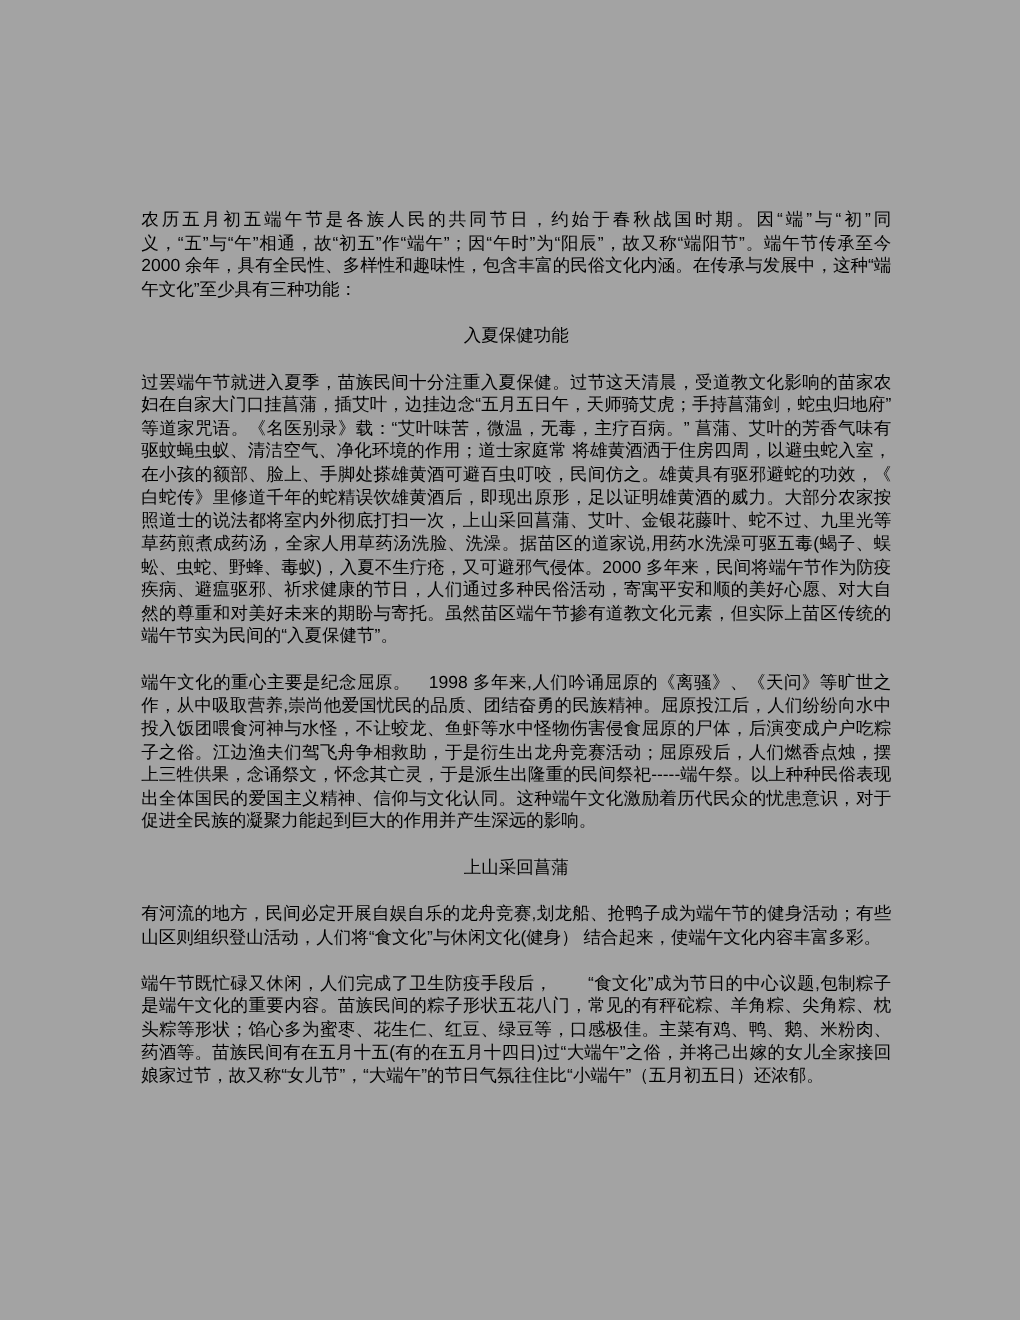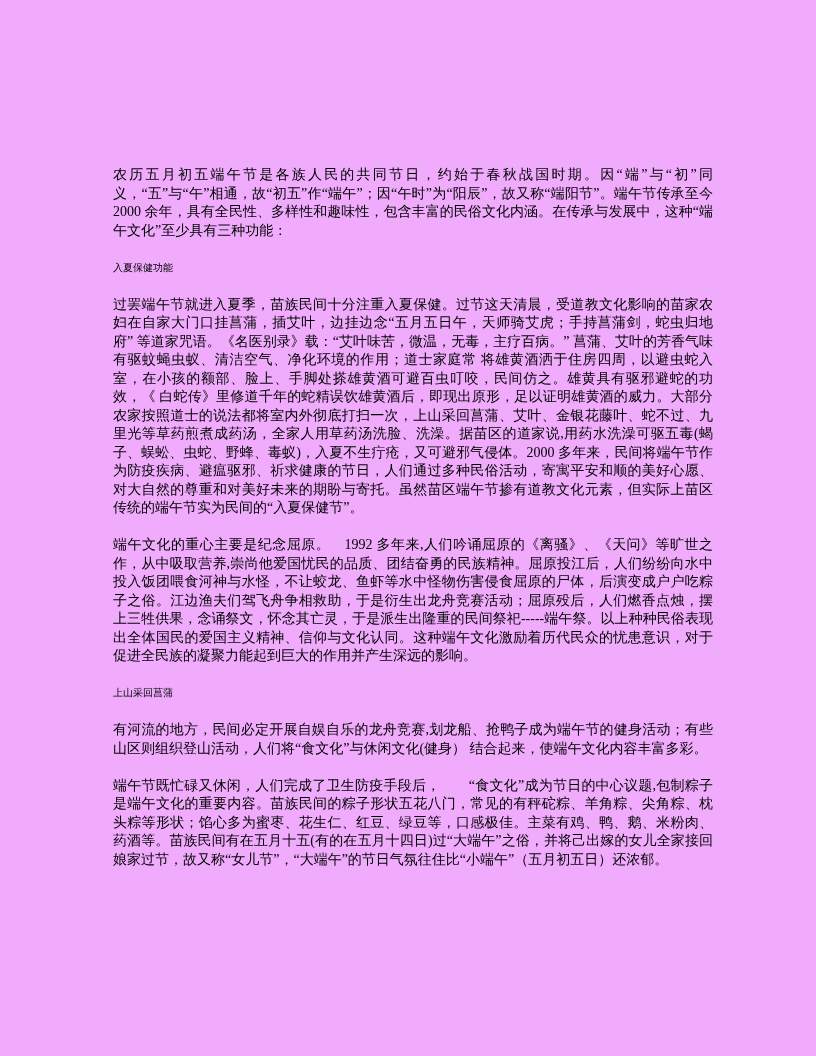--- a/index.html
+++ b/index.html
@@ -4,61 +4,61 @@
 <style>
   html, body {
     margin: 0;
     padding: 0;
     background: #ffffff;
   }
   .page {
     position: relative;
     width: 816px;
     height: 1056px;
-    background: #f0abfc;
+    background: #a3a3a3;
     overflow: hidden;
-    font-family: Liberation Serif, serif;
+    font-family: Liberation Sans, sans-serif;
   }
   .content {
     position: absolute;
     left: 113px;
     top: 166px;
     width: 600px;
     color: #000000;
     font-size: 14px;
     line-height: 18.5px;
     text-align: justify;
   }
   .content p {
     margin: 0 0 18.5px 0;
     padding: 0;
     text-align: justify;
   }
   .content h2.heading {
     margin: 0 0 18.5px 0;
     padding: 0;
-    font-size: 10px;
+    font-size: 14px;
     font-weight: normal;
-    text-align: left;
+    text-align: center;
   }
 </style>
 </head>
 <body>
 
 <div class="page">
   <div class="content">
 
     <p>农历五月初五端午节是各族人民的共同节日，约始于春秋战国时期。因“端”与“初”同义，“五”与“午”相通，故“初五”作“端午”；因“午时”为“阳辰”，故又称“端阳节”。端午节传承至今 2000 余年，具有全民性、多样性和趣味性，包含丰富的民俗文化内涵。在传承与发展中，这种“端午文化”至少具有三种功能：</p>
 
     <h2 class="heading">入夏保健功能</h2>
 
     <p>过罢端午节就进入夏季，苗族民间十分注重入夏保健。过节这天清晨，受道教文化影响的苗家农妇在自家大门口挂菖蒲，插艾叶，边挂边念“五月五日午，天师骑艾虎；手持菖蒲剑，蛇虫归地府” 等道家咒语。《名医别录》载：“艾叶味苦，微温，无毒，主疗百病。” 菖蒲、艾叶的芳香气味有驱蚊蝇虫蚁、清洁空气、净化环境的作用；道士家庭常 将雄黄酒洒于住房四周，以避虫蛇入室，在小孩的额部、脸上、手脚处搽雄黄酒可避百虫叮咬，民间仿之。雄黄具有驱邪避蛇的功效，《 白蛇传》里修道千年的蛇精误饮雄黄酒后，即现出原形，足以证明雄黄酒的威力。大部分农家按照道士的说法都将室内外彻底打扫一次，上山采回菖蒲、艾叶、金银花藤叶、蛇不过、九里光等草药煎煮成药汤，全家人用草药汤洗脸、洗澡。据苗区的道家说,用药水洗澡可驱五毒(蝎子、蜈蚣、虫蛇、野蜂、毒蚁)，入夏不生疔疮，又可避邪气侵体。2000 多年来，民间将端午节作为防疫疾病、避瘟驱邪、祈求健康的节日，人们通过多种民俗活动，寄寓平安和顺的美好心愿、对大自然的尊重和对美好未来的期盼与寄托。虽然苗区端午节掺有道教文化元素，但实际上苗区传统的端午节实为民间的“入夏保健节”。</p>
 
 
-    <p>端午文化的重心主要是纪念屈原。　1992 多年来,人们吟诵屈原的《离骚》、《天问》等旷世之作，从中吸取营养,崇尚他爱国忧民的品质、团结奋勇的民族精神。屈原投江后，人们纷纷向水中投入饭团喂食河神与水怪，不让蛟龙、鱼虾等水中怪物伤害侵食屈原的尸体，后演变成户户吃粽子之俗。江边渔夫们驾飞舟争相救助，于是衍生出龙舟竞赛活动；屈原殁后，人们燃香点烛，摆上三牲供果，念诵祭文，怀念其亡灵，于是派生出隆重的民间祭祀-----端午祭。以上种种民俗表现出全体国民的爱国主义精神、信仰与文化认同。这种端午文化激励着历代民众的忧患意识，对于促进全民族的凝聚力能起到巨大的作用并产生深远的影响。</p>
+    <p>端午文化的重心主要是纪念屈原。　1998 多年来,人们吟诵屈原的《离骚》、《天问》等旷世之作，从中吸取营养,崇尚他爱国忧民的品质、团结奋勇的民族精神。屈原投江后，人们纷纷向水中投入饭团喂食河神与水怪，不让蛟龙、鱼虾等水中怪物伤害侵食屈原的尸体，后演变成户户吃粽子之俗。江边渔夫们驾飞舟争相救助，于是衍生出龙舟竞赛活动；屈原殁后，人们燃香点烛，摆上三牲供果，念诵祭文，怀念其亡灵，于是派生出隆重的民间祭祀-----端午祭。以上种种民俗表现出全体国民的爱国主义精神、信仰与文化认同。这种端午文化激励着历代民众的忧患意识，对于促进全民族的凝聚力能起到巨大的作用并产生深远的影响。</p>
 
     <h2 class="heading">上山采回菖蒲</h2>
 
     <p>有河流的地方，民间必定开展自娱自乐的龙舟竞赛,划龙船、抢鸭子成为端午节的健身活动；有些山区则组织登山活动，人们将“食文化”与休闲文化(健身） 结合起来，使端午文化内容丰富多彩。</p>
 
     <p>端午节既忙碌又休闲，人们完成了卫生防疫手段后，　　“食文化”成为节日的中心议题,包制粽子是端午文化的重要内容。苗族民间的粽子形状五花八门，常见的有秤砣粽、羊角粽、尖角粽、枕头粽等形状；馅心多为蜜枣、花生仁、红豆、绿豆等，口感极佳。主菜有鸡、鸭、鹅、米粉肉、药酒等。苗族民间有在五月十五(有的在五月十四日)过“大端午”之俗，并将己出嫁的女儿全家接回娘家过节，故又称“女儿节”，“大端午”的节日气氛往住比“小端午”（五月初五日）还浓郁。</p>
 
   </div>
 </div>
 

